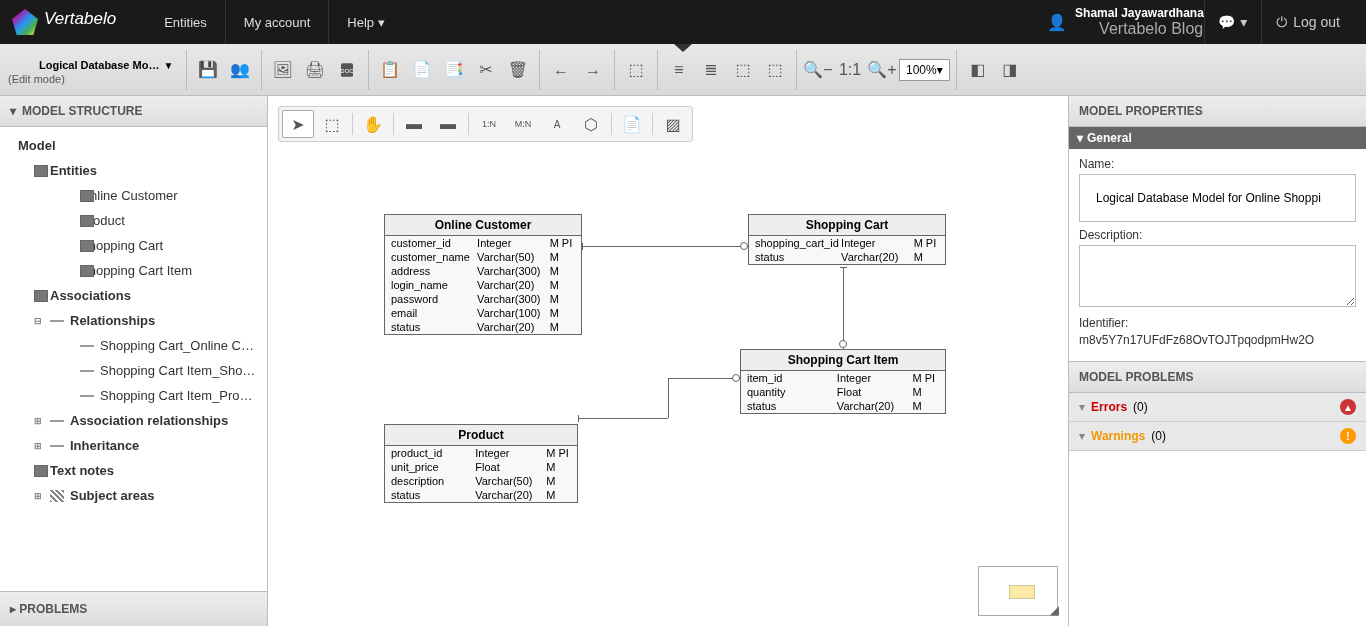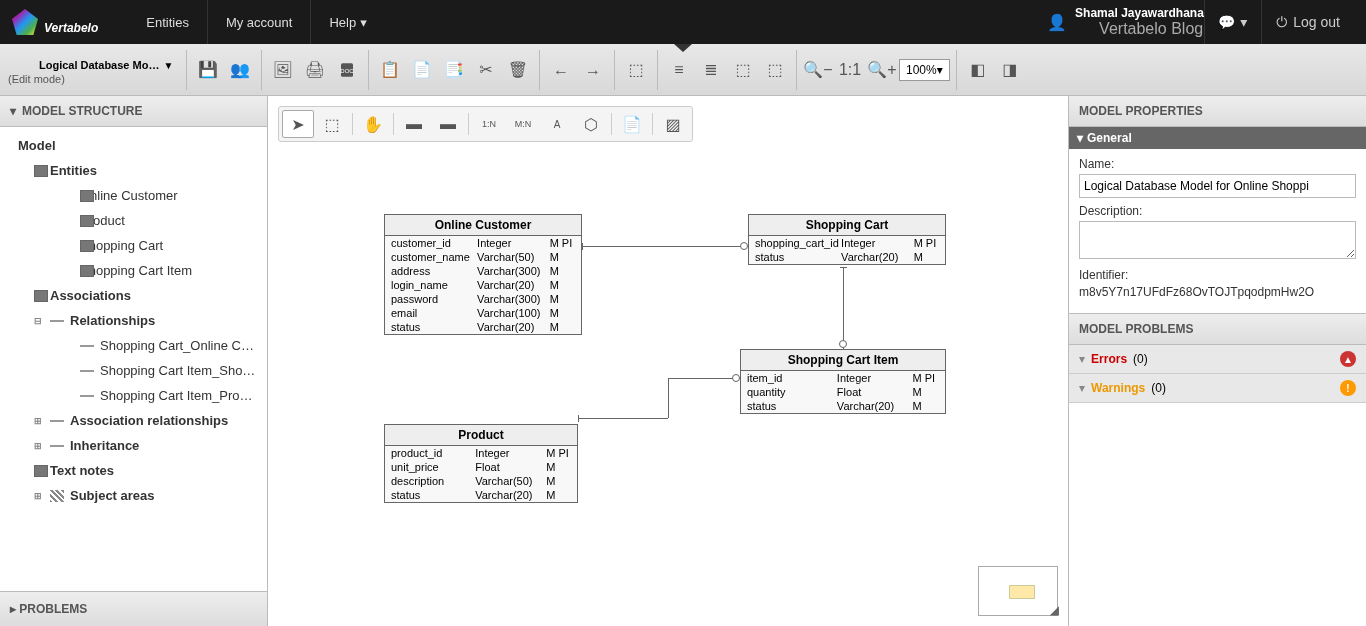--- a/index.html
+++ b/index.html
@@ -1,20 +1,20 @@
 <!DOCTYPE html>
 <html><head>
 <meta charset="utf-8">
 <style>
 * { margin: 0; padding: 0; box-sizing: border-box; font-family: Arial, Helvetica, sans-serif; }
 body { width: 1366px; height: 626px; overflow: hidden; background: #fff; }
 
 
 .navbar { height: 44px; background: #1a1a1a; display: flex; align-items: center; color: #fff; padding: 0 12px; }
-.logo { display: flex; align-items: flex-end; gap: 6px; font-weight: bold; font-size: 12px; font-style: italic; margin-right: 30px; }
+.logo { display: flex; align-items: flex-start; gap: 6px; font-weight: normal; font-size: 17px; font-style: italic; margin-right: 30px; }
 .logo-icon { width: 26px; height: 26px; background: linear-gradient(135deg, #e91e63, #9c27b0, #2196f3, #4caf50, #ffeb3b); clip-path: polygon(50% 0%, 100% 38%, 82% 100%, 18% 100%, 0% 38%); }
 .nav-links { display: flex; gap: 0; }
 .nav-link { padding: 0 18px; font-size: 13px; color: #ddd; cursor: pointer; border-left: 1px solid #333; height: 44px; display: flex; align-items: center; gap: 4px; }
 .nav-link:first-child { border-left: none; }
 .nav-spacer { flex: 1; }
 .user-section { display: flex; align-items: center; gap: 8px; }
 .user-info { text-align: left; font-size: 12px; }
 .user-name { font-weight: bold; }
 .user-sub { font-size: 16px; color: #aaa; margin-left: 24px; }
 .nav-icon { padding: 0 14px; color: #ccc; cursor: pointer; font-size: 14px; display: flex; align-items: center; gap: 6px; border-left: 1px solid #333; height: 44px; }
@@ -68,21 +68,21 @@
 
 .minimap { position: absolute; bottom: 10px; right: 10px; width: 80px; height: 50px; border: 1px solid #aaa; background: #fff; }
 .minimap-box { position: absolute; top: 18px; left: 30px; width: 26px; height: 14px; background: #ffe9a8; border: 1px solid #cc9; }
 .minimap-corner { position: absolute; bottom: -2px; right: -2px; font-size: 12px; color: #666; }
 
 
 .sidebar-right { width: 298px; background: #fff; border-left: 1px solid #bbb; display: flex; flex-direction: column; font-size: 12px; overflow: hidden; }
 .section-hd { background: #666; color: #fff; padding: 4px 8px; font-size: 12px; font-weight: bold; display: flex; align-items: center; gap: 4px; }
 .section-body { padding: 8px 10px; }
 .field-label { color: #333; margin-bottom: 3px; }
-.field-input { width: 100%; padding: 4px; border: 1px solid #bbb; font-size: 12px; margin-bottom: 6px; }
+.field-input { width: 100%; padding: 16px; border: 1px solid #bbb; font-size: 12px; margin-bottom: 6px; }
 .field-text { color: #333; margin-bottom: 6px; word-break: break-all; }
 .problems-row { background: #e8e8e8; padding: 6px 10px; border-bottom: 1px solid #ccc; display: flex; align-items: center; gap: 6px; }
 .err-label { color: #c00; font-weight: bold; }
 .warn-label { color: #e90; font-weight: bold; }
 .badge { margin-left: auto; width: 16px; height: 16px; border-radius: 50%; display: flex; align-items: center; justify-content: center; color: #fff; font-size: 10px; font-weight: bold; }
 .badge.err { background: #c33; }
 .badge.warn { background: #f90; }
 .arrow-tab { position: absolute; top: 44px; left: 50%; transform: translateX(-50%); width: 18px; height: 8px; background: #333; clip-path: polygon(0 0, 100% 0, 50% 100%); }
 
 svg.ico { width: 18px; height: 18px; }

